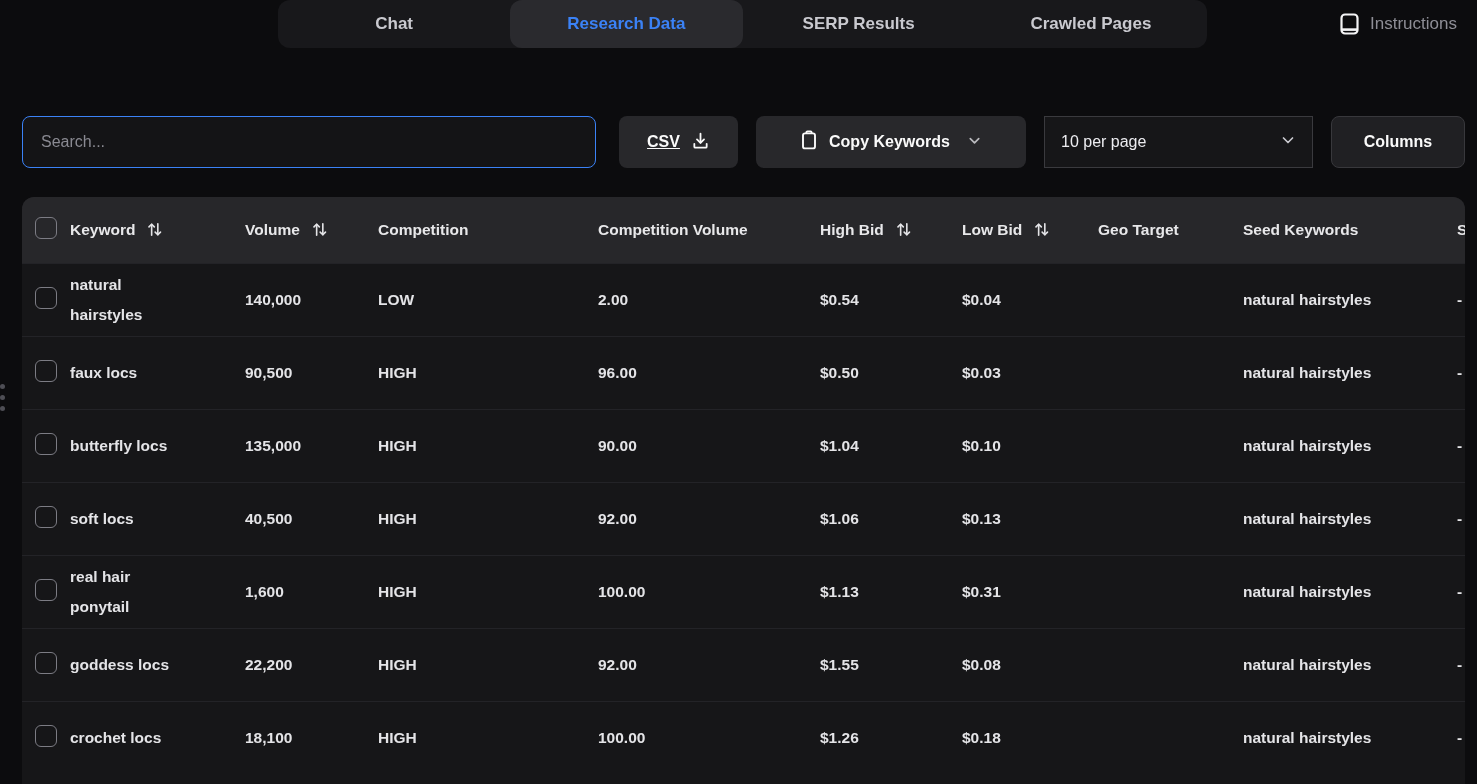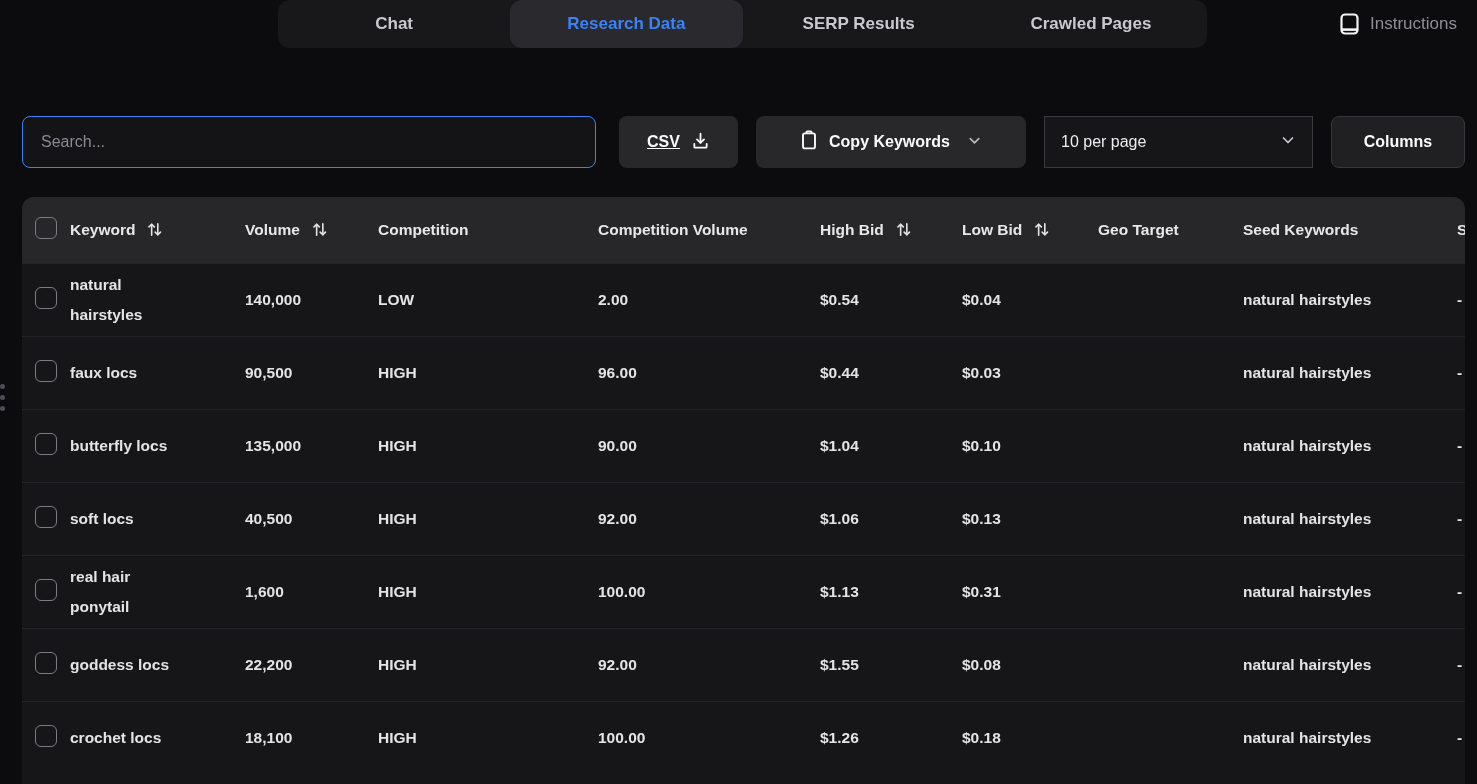--- a/index.html
+++ b/index.html
@@ -242,21 +242,21 @@
     <td><span>natural hairstyles</span></td>
     <td><span>-</span></td>
   </tr>
 
   <tr>
     <td class="cell-check"><span class="checkbox"></span></td>
     <td><span class="kw">faux locs</span></td>
     <td><span>90,500</span></td>
     <td><span>HIGH</span></td>
     <td><span>96.00</span></td>
-    <td><span>$0.44</span></td>
+    <td><span>$0.50</span></td>
     <td><span>$0.03</span></td>
     <td><span></span></td>
     <td><span>natural hairstyles</span></td>
     <td><span>-</span></td>
   </tr>
 
   <tr>
     <td class="cell-check"><span class="checkbox"></span></td>
     <td><span class="kw">butterfly locs</span></td>
     <td><span>135,000</span></td>

